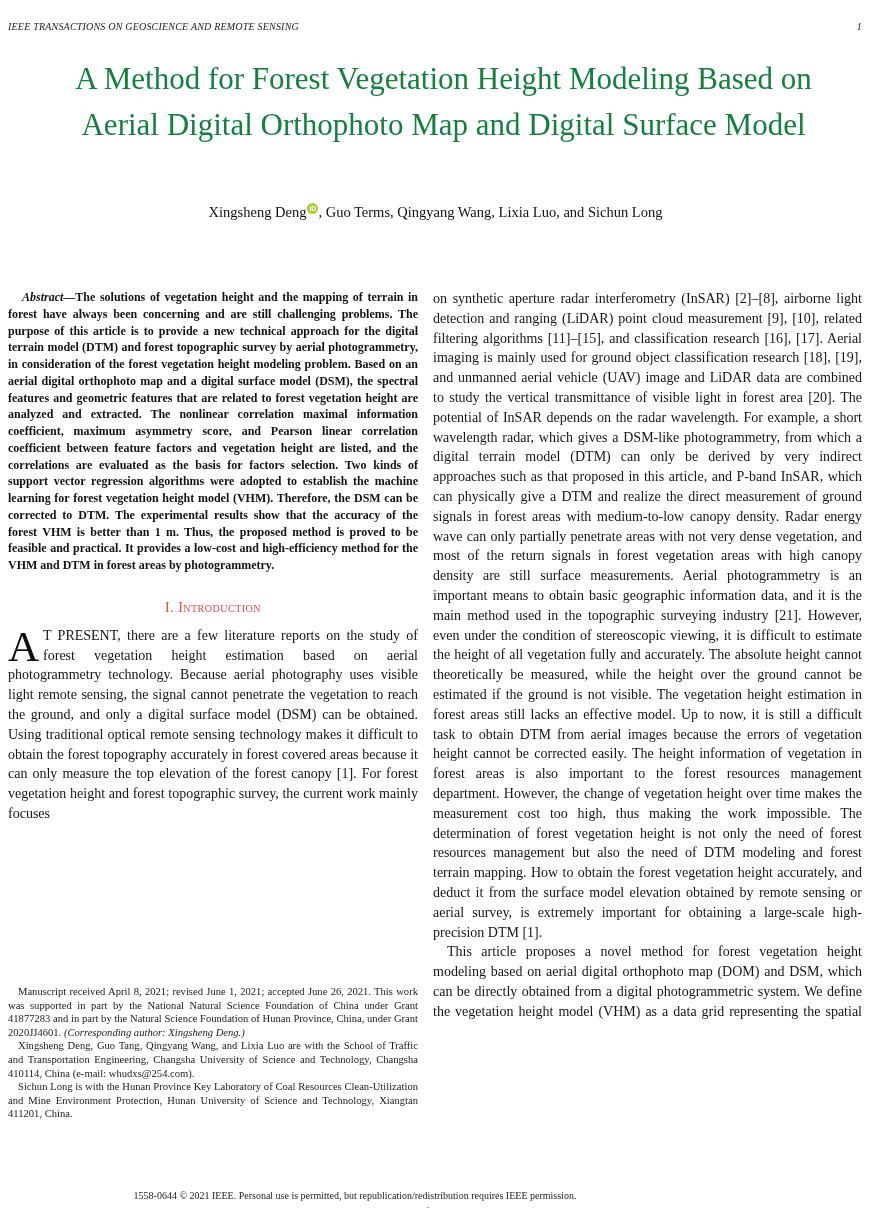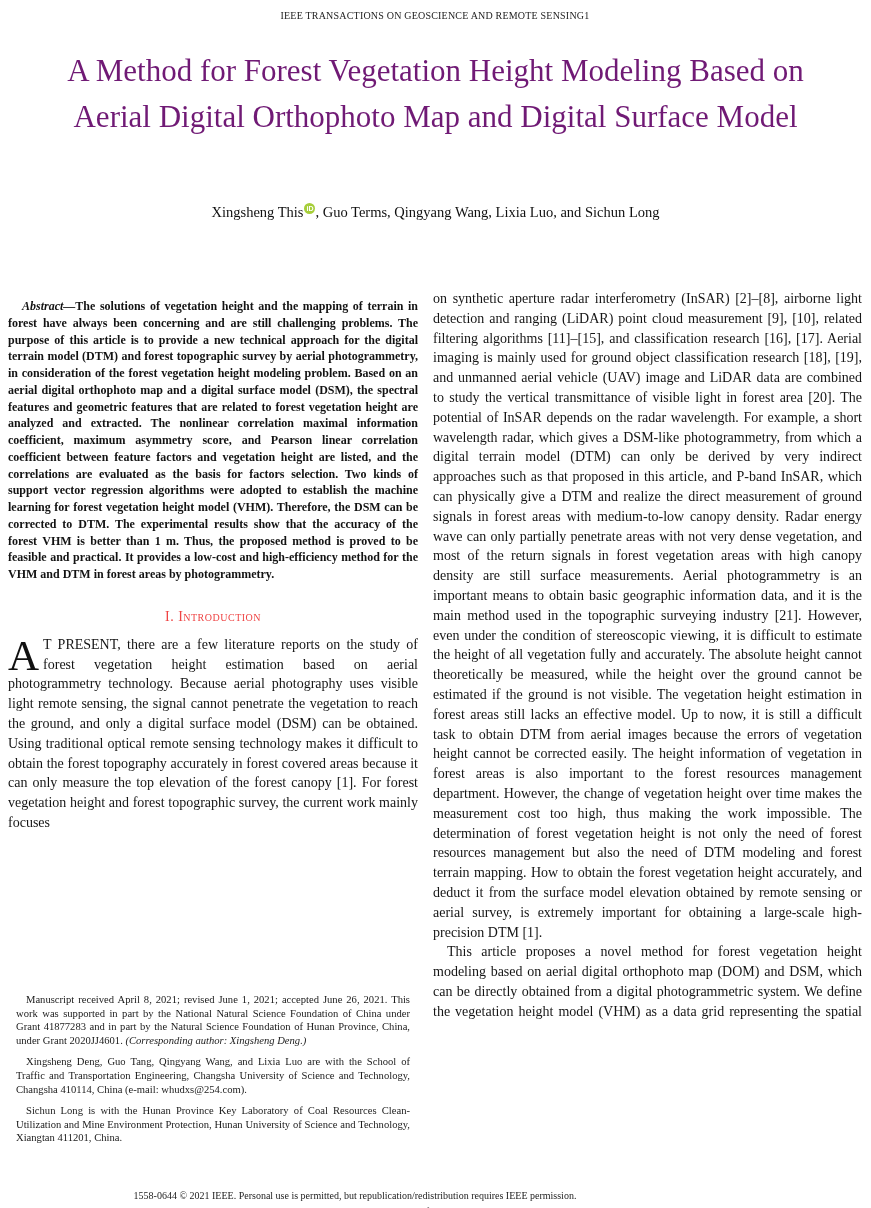--- a/index.html
+++ b/index.html
@@ -6,46 +6,46 @@
   .page{
     position:relative;
     width:871px;height:1208px;
     background:#ffffff;
     font-family:"Liberation Serif","DejaVu Serif",serif;
     color:#111;
     overflow:hidden;
   }
   
   .running-head{
-    position:absolute;top:10px;left:8px;right:9px;
-    display:flex;justify-content:center;align-items:flex-start;
-    font-size:10px;letter-spacing:0.2px;color:#222;
+    position:absolute;top:21px;left:8px;right:9px;
+    display:flex;justify-content:space-between;align-items:flex-start;
+    font-size:10px;letter-spacing:0.2px;color:#222;font-style:italic;
   }
   
   .title{
     position:absolute;top:48px;left:60px;width:751px;
-    margin:0;text-align:center;
-    font-size:31px;font-weight:400;line-height:46px;color:#701a75;
+    margin:8px;text-align:center;
+    font-size:31px;font-weight:400;line-height:46px;color:#15803d;
   }
   
   .authors{
     position:absolute;top:203px;left:0;width:871px;
     margin:0;text-align:center;
     font-size:14.5px;color:#101010;
   }
   .orcid{
     display:inline-block;width:11px;height:11px;border-radius:50%;
     background:#a6ce39;color:#fff;
     font-family:"Liberation Sans","DejaVu Sans",sans-serif;
     font-size:7px;line-height:11px;text-align:center;
     vertical-align:super;margin-left:1px;
     font-weight:700;
   }
   
-  .col-left{position:absolute;top:298px;left:8px;width:410px;font-family:Liberation Serif, serif;}
+  .col-left{position:absolute;top:289px;left:8px;width:410px;font-family:Liberation Serif, serif;}
   .col-right{position:absolute;top:289px;left:433px;width:429px;}
   .col-left p,.col-right p{margin:0;}
   .abstract,.index-terms{
     font-size:12px;font-weight:700;line-height:16.75px;
     text-align:justify;color:#131313;
   }
   .abstract{text-indent:14px;}
   .index-terms{text-indent:14px;margin-top:16px !important;}
   .lead-in{font-style:italic;font-weight:700;}
   .section-heading{
@@ -62,41 +62,41 @@
     float:left;
     font-size:43px;line-height:37px;
     padding:2px 4px 0 0;
     color:#101010;
   }
   
   .footnotes{
     position:absolute;top:985px;left:8px;width:410px;
     font-size:10.6px;line-height:13.6px;text-align:justify;color:#1a1a1a;
   }
-  .footnotes p{margin:8px;text-indent:10px;}
+  .footnotes p{margin:0;text-indent:10px;}
   .corresponding{font-style:italic;}
   
   .footer{
     position:absolute;top:1188px;left:0;width:710px;
     text-align:center;font-size:10px;line-height:15.5px;color:#222;
   }
 </style>
 </head>
 <body>
 
 <div class="page">
 
   <div class="running-head">
     <span>IEEE TRANSACTIONS ON GEOSCIENCE AND REMOTE SENSING</span>
     <span>1</span>
   </div>
 
   <h1 class="title">A Method for Forest Vegetation Height Modeling Based on Aerial Digital Orthophoto Map and Digital Surface Model</h1>
 
-  <p class="authors"><span>Xingsheng This</span><span class="orcid">iD</span><span>, Guo Terms, Qingyang Wang, Lixia Luo, and Sichun Long</span></p>
+  <p class="authors"><span>Xingsheng Deng</span><span class="orcid">iD</span><span>, Guo Terms, Qingyang Wang, Lixia Luo, and Sichun Long</span></p>
 
   <div class="col-left">
     <p class="abstract"><span class="lead-in">Abstract—</span><span>The solutions of vegetation height and the mapping of terrain in forest have always been concerning and are still challenging problems. The purpose of this article is to provide a new technical approach for the digital terrain model (DTM) and forest topographic survey by aerial photogrammetry, in consideration of the forest vegetation height modeling problem. Based on an aerial digital orthophoto map and a digital surface model (DSM), the spectral features and geometric features that are related to forest vegetation height are analyzed and extracted. The nonlinear correlation maximal information coefficient, maximum asymmetry score, and Pearson linear correlation coefficient between feature factors and vegetation height are listed, and the correlations are evaluated as the basis for factors selection. Two kinds of support vector regression algorithms were adopted to establish the machine learning for forest vegetation height model (VHM). Therefore, the DSM can be corrected to DTM. The experimental results show that the accuracy of the forest VHM is better than 1 m. Thus, the proposed method is proved to be feasible and practical. It provides a low-cost and high-efficiency method for the VHM and DTM in forest areas by photogrammetry.</span></p>
 
 
     <h2 class="section-heading">I. Introduction</h2>
 
     <p class="body-p continues"><span class="dropcap">A</span><span>T PRESENT, there are a few literature reports on the study of forest vegetation height estimation based on aerial photogrammetry technology. Because aerial photography uses visible light remote sensing, the signal cannot penetrate the vegetation to reach the ground, and only a digital surface model (DSM) can be obtained. Using traditional optical remote sensing technology makes it difficult to obtain the forest topography accurately in forest covered areas because it can only measure the top elevation of the forest canopy [1]. For forest vegetation height and forest topographic survey, the current work mainly focuses</span></p>
   </div>
 

